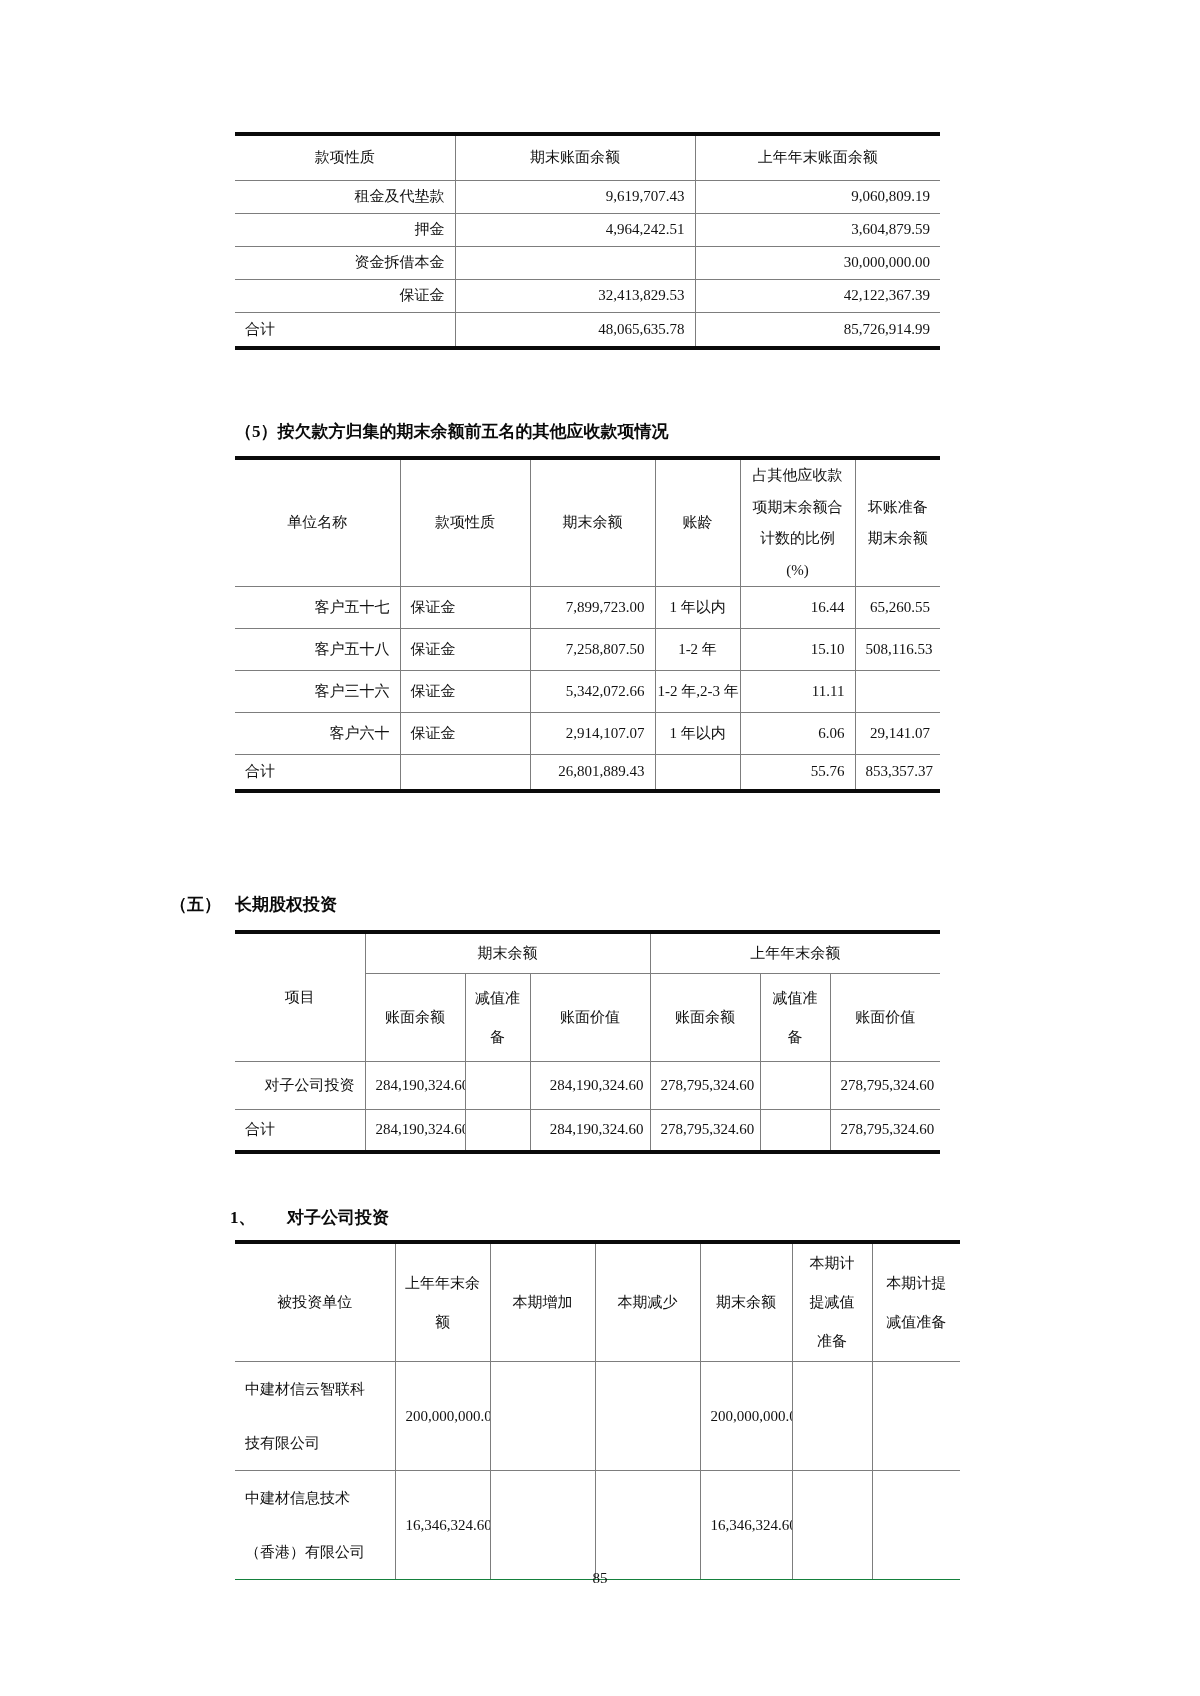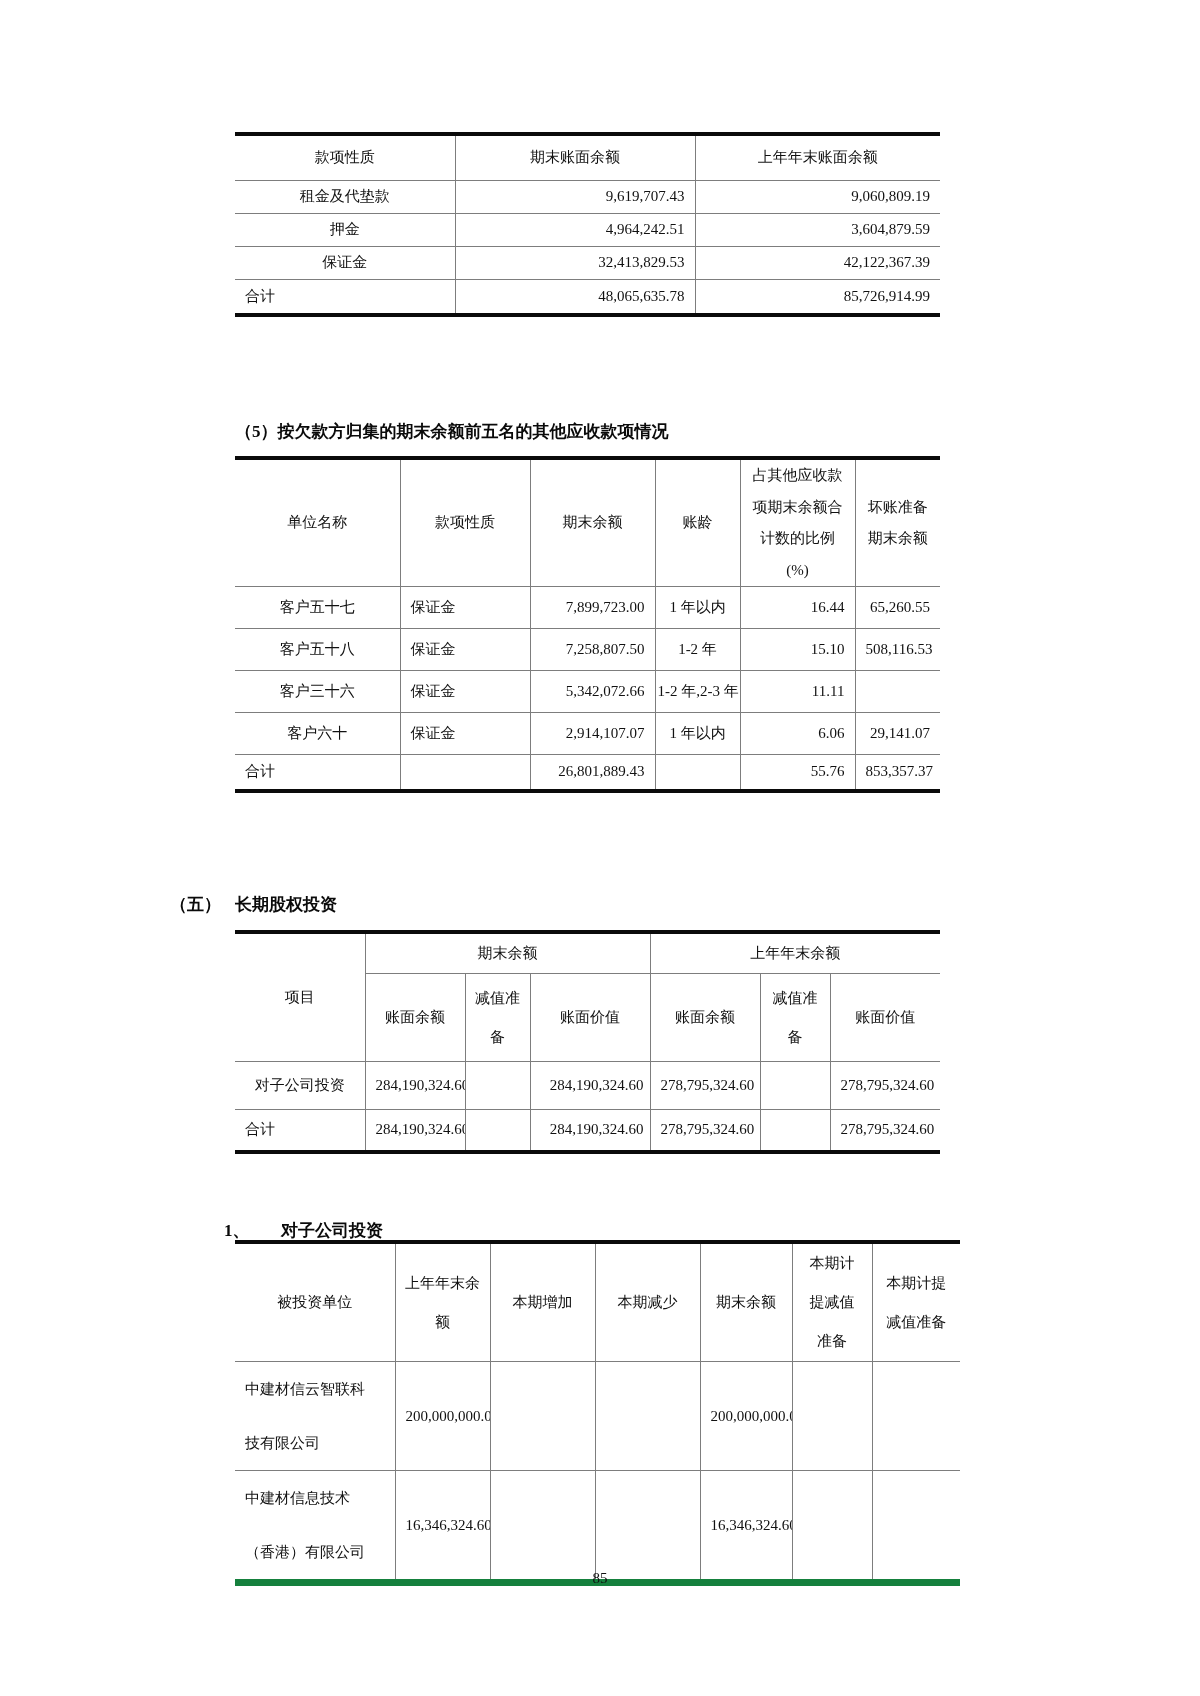--- a/index.html
+++ b/index.html
@@ -16,24 +16,24 @@
   }
   table.tbl.no-bottom{border-bottom:none;}
   .tbl th,.tbl td{
     border:1px solid #7d7d7d;font-weight:normal;
     padding:0 10px;vertical-align:middle;overflow:hidden;
   }
   .tbl tr > *:first-child{border-left:none;}
   .tbl tr > *:last-child{border-right:none;}
   .tbl thead tr:first-child > *{border-top:none;text-align:center;}
   .tbl tbody tr:last-child > *{border-bottom:none;}
-  table.tbl.no-bottom tbody tr:last-child > *{border-bottom:7px solid #15803d;}
+  table.tbl.no-bottom tbody tr:last-child > *{border-bottom:1px solid #15803d;}
 
   .tbl th{text-align:center;}
-  .lbl{text-align:center;padding-left:10px;}
+  .lbl{text-align:right;padding-left:10px;}
   .num{text-align:right;padding-right:12px;}
   .ctr{text-align:left;}
 
   
   .t1{left:235px;top:132px;width:705px;}
   .t1 thead tr{height:46px;}
   .t1 tbody tr{height:33px;}
   .t1 tbody tr.total-row{height:36px;}
 
   
@@ -60,21 +60,21 @@
   .t4 th{line-height:2.6;padding:0 9px;}
   .t4 th.wide-pad{padding:0 12px;}
   .t4 tbody tr{height:106px;}
   .t4 .name{text-align:left;padding-left:10px;padding-right:20px;line-height:3.6;}
   .t4 .num{padding-right:6px;}
 
   .heading{position:absolute;font-weight:bold;font-size:17px;color:#0a0a0a;white-space:nowrap;}
   .h-s5{left:235px;top:420px;}
   .h-wu{left:170px;top:893px;}
   .h-wu .sec-no{display:inline-block;width:65px;}
-  .h-one{left:224px;top:1206px;margin-top:13px;}
+  .h-one{left:230px;top:1206px;}
   .h-one .sec-no{display:inline-block;width:57px;}
 
   .page-num{position:absolute;left:0;top:1570px;width:1200px;text-align:center;font-size:15px;}
 </style>
 </head>
 <body>
 
 <div class="page">
 
   <table class="tbl t1">
@@ -93,20 +93,25 @@
     <tbody>
       <tr>
         <td class="lbl">租金及代垫款</td>
         <td class="num">9,619,707.43</td>
         <td class="num">9,060,809.19</td>
       </tr>
       <tr>
         <td class="lbl">押金</td>
         <td class="num">4,964,242.51</td>
         <td class="num">3,604,879.59</td>
+      </tr>
+      <tr>
+        <td class="lbl">资金拆借本金</td>
+        <td class="num"></td>
+        <td class="num">30,000,000.00</td>
       </tr>
       <tr>
         <td class="lbl">保证金</td>
         <td class="num">32,413,829.53</td>
         <td class="num">42,122,367.39</td>
       </tr>
       <tr class="total-row">
         <td class="ctr">合计</td>
         <td class="num">48,065,635.78</td>
         <td class="num">85,726,914.99</td>

